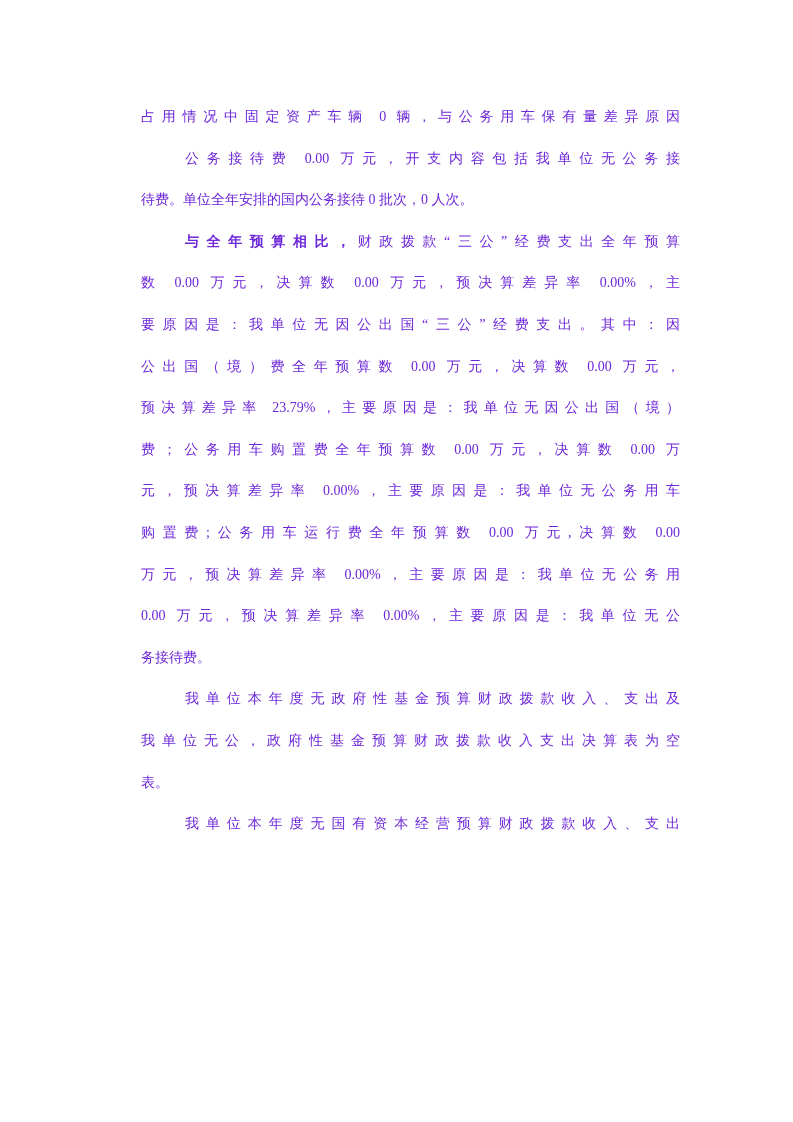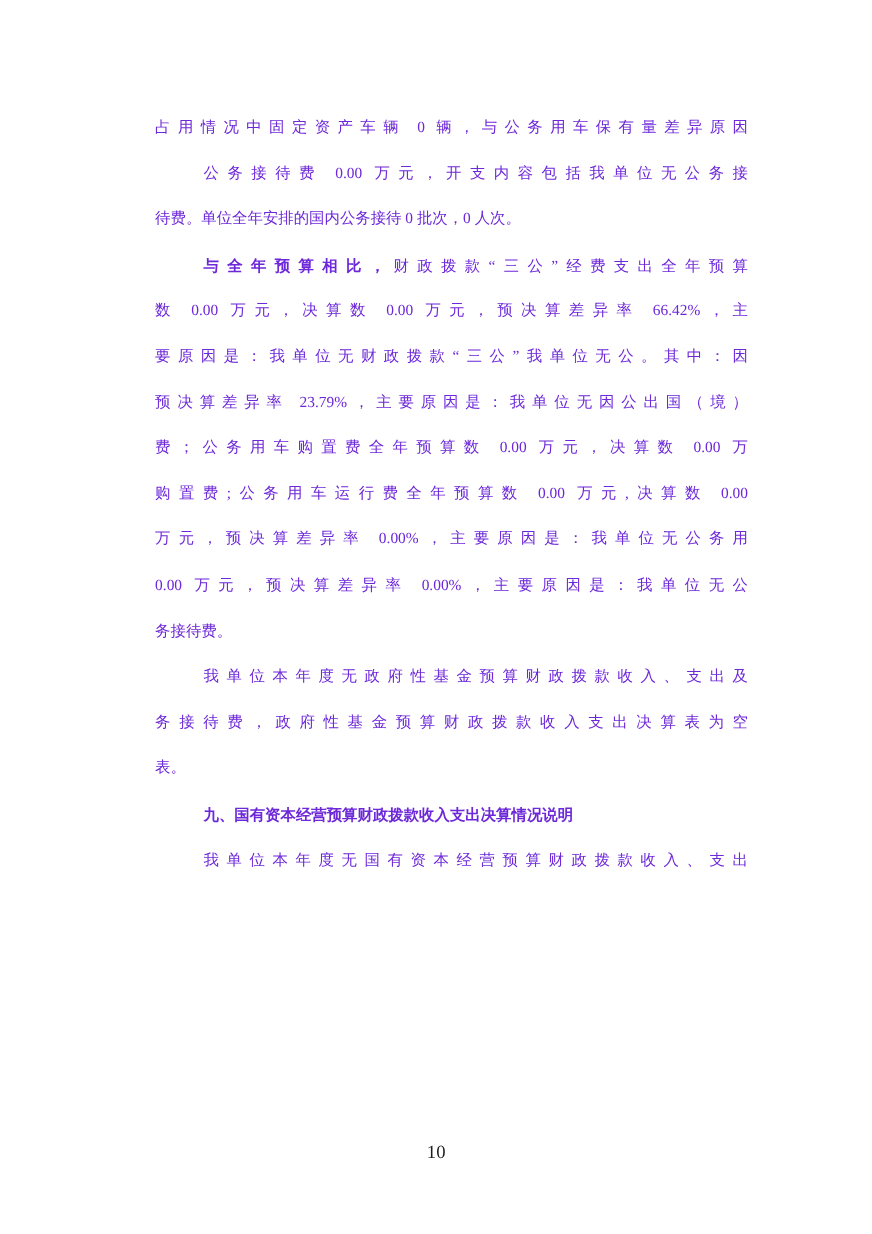--- a/index.html
+++ b/index.html
@@ -59,28 +59,28 @@
 </style>
 </head>
 <body>
 
 <div class="page">
   <div class="text-block" id="text-block">
       <div class="line fill"><span class="seg">占用情况中固定资产车辆 0 辆，与公务用车保有量差异原因</span></div>
       <div class="line fill indent"><span class="seg">公务接待费 0.00 万元，开支内容包括我单位无公务接</span></div>
       <div class="line"><span class="seg">待费。单位全年安排的国内公务接待 0 批次，0 人次。</span></div>
       <div class="line fill indent"><span class="seg seg-bold">与全年预算相比，</span><span class="seg">财政拨款“三公”经费支出全年预算</span></div>
-      <div class="line fill"><span class="seg">数 0.00 万元，决算数 0.00 万元，预决算差异率 66.42%，主</span></div>
-      <div class="line fill"><span class="seg">要原因是：我单位无财政拨款“三公”我单位无公。其中：因</span></div>
+      <div class="line fill"><span class="seg">数 0.00 万元，决算数 0.00 万元，预决算差异率 0.00%，主</span></div>
+      <div class="line fill"><span class="seg">要原因是：我单位无因公出国“三公”经费支出。其中：因</span></div>
+      <div class="line fill"><span class="seg">公出国（境）费全年预算数 0.00 万元，决算数 0.00 万元，</span></div>
       <div class="line fill"><span class="seg">预决算差异率 23.79%，主要原因是：我单位无因公出国（境）</span></div>
       <div class="line fill"><span class="seg">费；公务用车购置费全年预算数 0.00 万元，决算数 0.00 万</span></div>
+      <div class="line fill"><span class="seg">元，预决算差异率 0.00%，主要原因是：我单位无公务用车</span></div>
       <div class="line fill"><span class="seg">购置费;公务用车运行费全年预算数 0.00 万元,决算数 0.00</span></div>
       <div class="line fill"><span class="seg">万元，预决算差异率 0.00%，主要原因是：我单位无公务用</span></div>
       <div class="line fill"><span class="seg">0.00 万元，预决算差异率 0.00%，主要原因是：我单位无公</span></div>
       <div class="line"><span class="seg">务接待费。</span></div>
       <div class="line fill indent"><span class="seg">我单位本年度无政府性基金预算财政拨款收入、支出及</span></div>
-      <div class="line fill"><span class="seg">务接待费，政府性基金预算财政拨款收入支出决算表为空</span></div>
+      <div class="line fill"><span class="seg">我单位无公，政府性基金预算财政拨款收入支出决算表为空</span></div>
       <div class="line"><span class="seg">表。</span></div>
-      <div class="line indent heading"><span class="seg seg-bold">九、国有资本经营预算财政拨款收入支出决算情况说明</span></div>
       <div class="line fill indent"><span class="seg">我单位本年度无国有资本经营预算财政拨款收入、支出</span></div>
     </div>
-  <div class="page-number">10</div>
 </div>
 
 </body></html>

